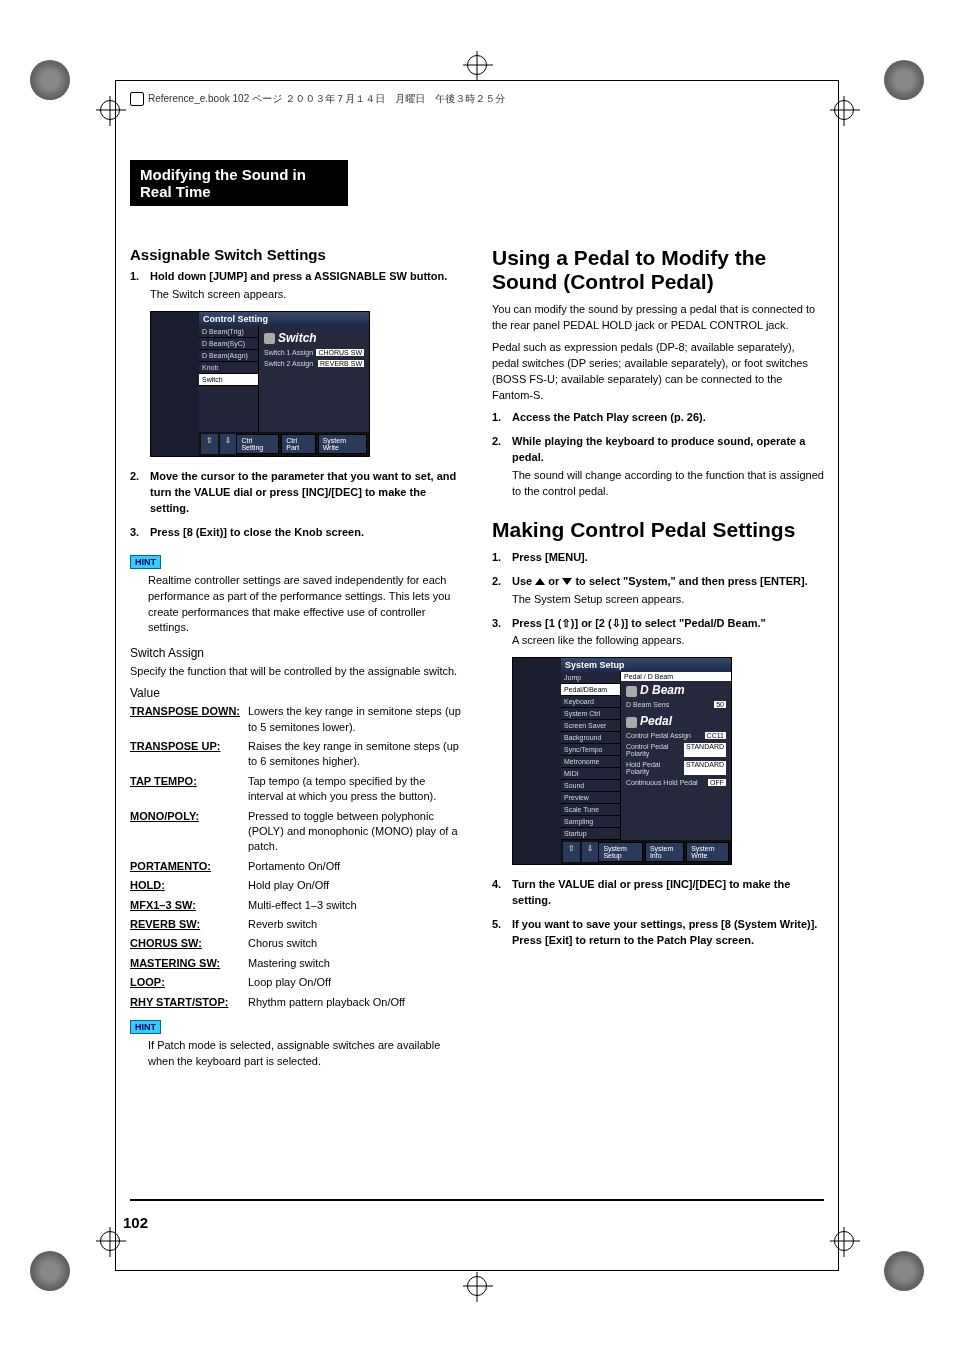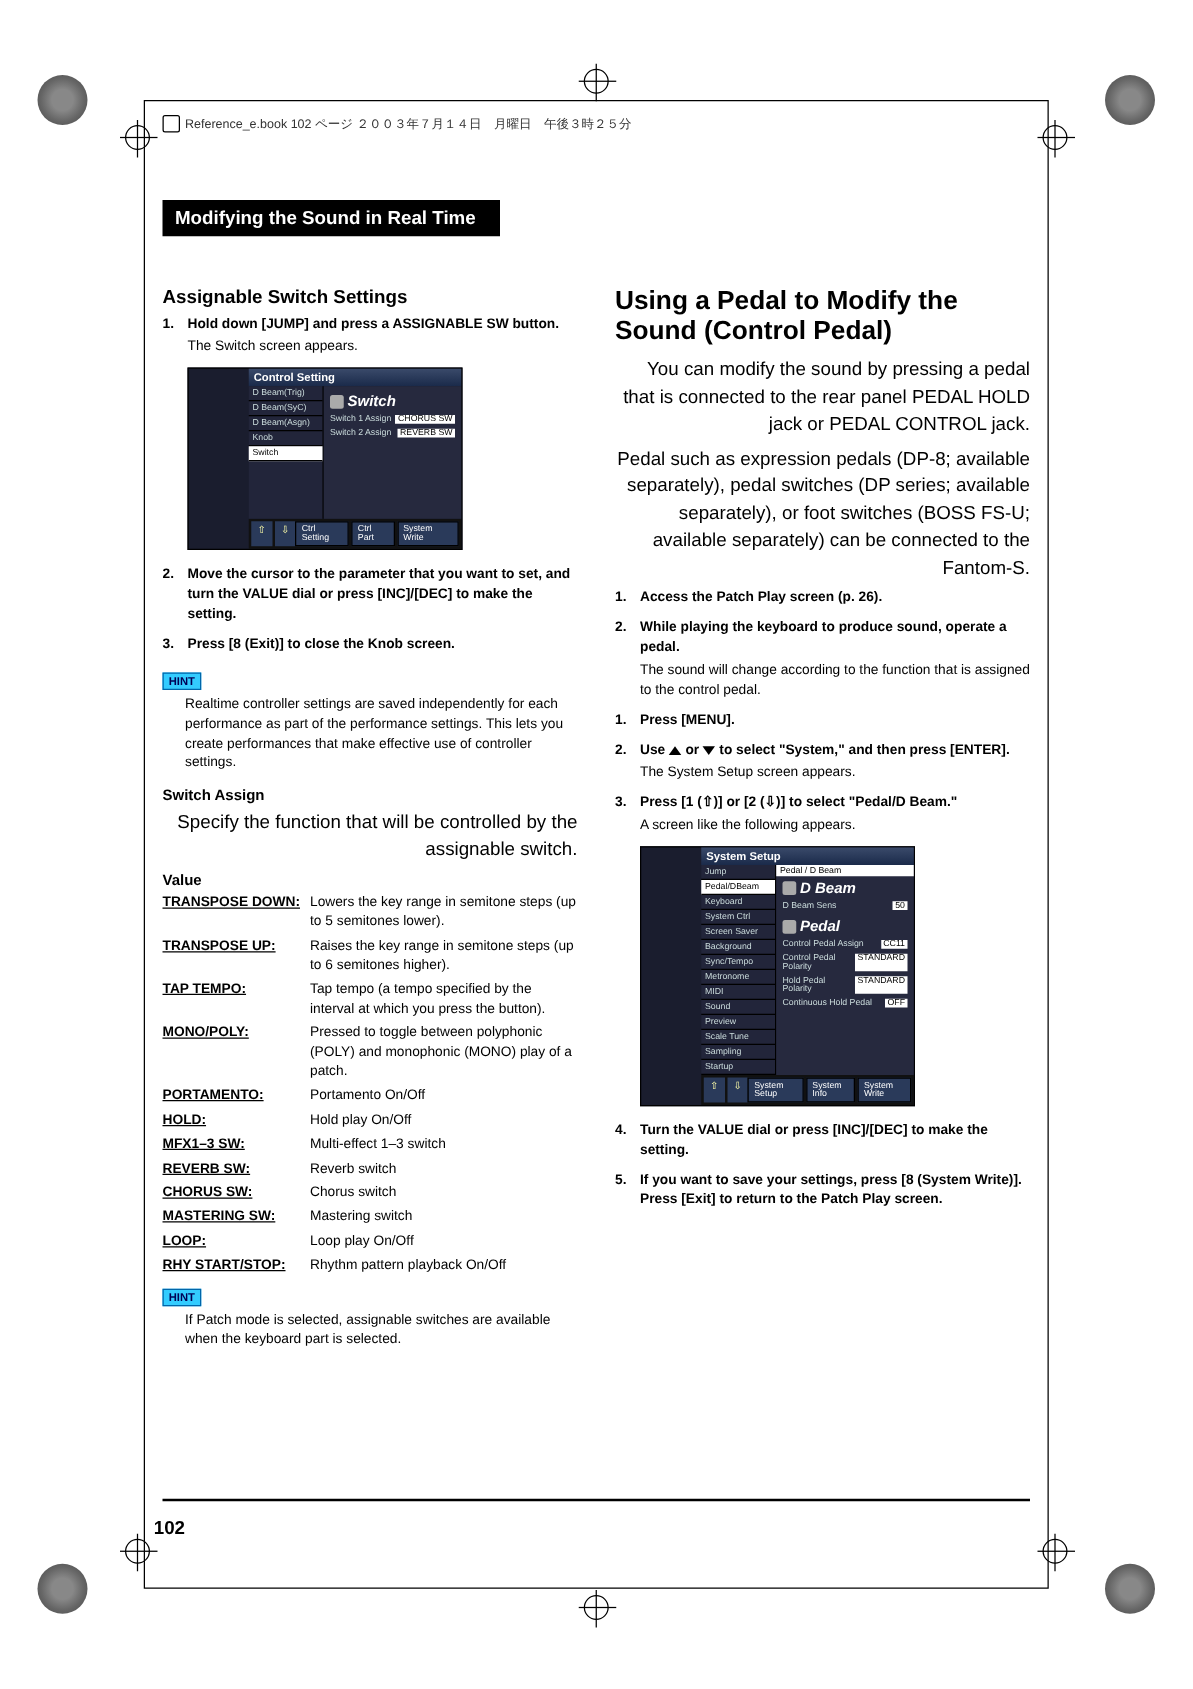--- a/index.html
+++ b/index.html
@@ -66,50 +66,49 @@
     left: 130px;
     right: 130px;
     bottom: 140px;
   }
   .section-banner {
     background: #000;
     color: #fff;
     font-weight: bold;
     font-size: 15px;
     padding: 6px 10px;
-    width: 270px;
+    width: 218px;
     margin-bottom: 40px;
   }
   .columns {
     display: flex;
     gap: 30px;
   }
   .col { flex: 1; min-width: 0; }
   h1.major {
     font-size: 21px;
     font-weight: bold;
     margin-bottom: 8px;
     line-height: 1.15;
   }
   h2.minor {
     font-size: 15px;
     font-weight: bold;
     margin-bottom: 6px;
   }
   h3.sub {
     font-size: 12px;
-    font-weight: bold;
+    font-weight: normal;
     margin-top: 10px;
     margin-bottom: 4px;
   }
   p.body {
-    font-size: 15px;
+    font-size: 11px;
     line-height: 1.45;
     margin-bottom: 6px;
-    text-align: right;
   }
   ol.steps { list-style: none; }
   ol.steps li { font-size: 11px; line-height: 1.45; margin-bottom: 8px; display: flex; gap: 6px; }
   ol.steps li .num { font-weight: bold; min-width: 14px; }
   ol.steps li .step-text { flex: 1; }
   ol.steps li .step-text .bold { font-weight: bold; display: block; }
   ol.steps li .step-text .reg { display: block; margin-top: 2px; }
   .hint-box {
     display: inline-block;
     background: #3cf;
@@ -350,20 +349,21 @@
         </li>
         <li>
           <span class="num">2.</span>
           <span class="step-text">
             <span class="bold">While playing the keyboard to produce sound, operate a pedal.</span>
             <span class="reg">The sound will change according to the function that is assigned to the control pedal.</span>
           </span>
         </li>
       </ol>
 
+      <h1 class="major" style="margin-top:18px">Making Control Pedal Settings</h1>
 
       <ol class="steps">
         <li>
           <span class="num">1.</span>
           <span class="step-text">
               <span class="bold">Press [MENU].</span>
             </span>
         </li>
         <li>
           <span class="num">2.</span>

